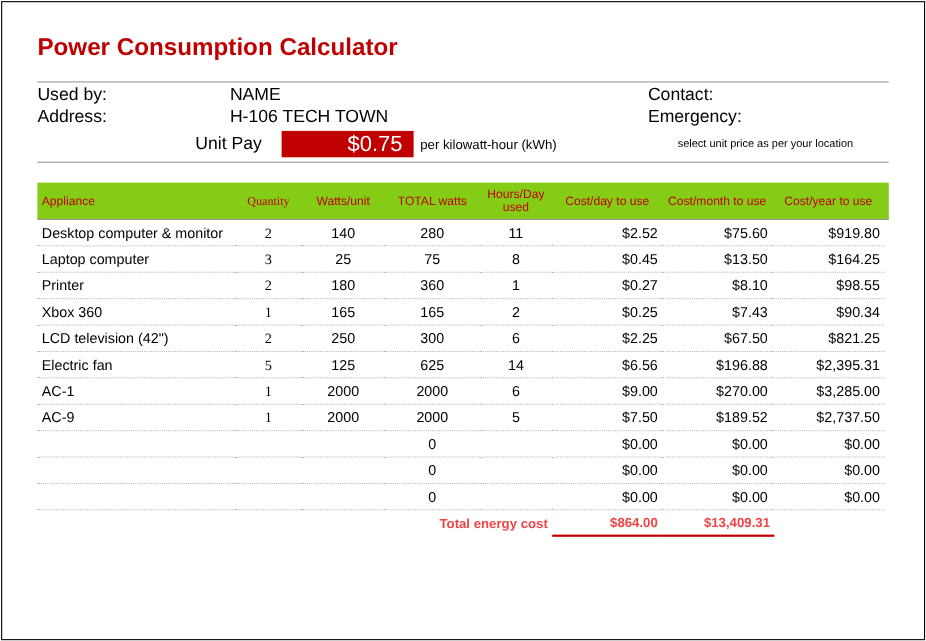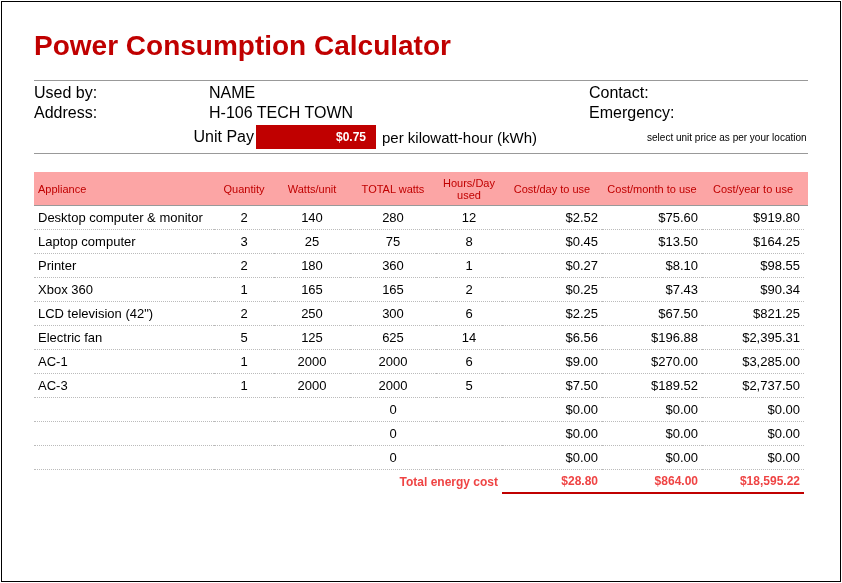--- a/index.html
+++ b/index.html
@@ -14,21 +14,21 @@
   }
   .outer {
     border: 1px solid #000;
     width: 840px;
     height: 581px;
     margin: 1px;
     padding: 28px 32px;
   }
   .title {
     color: #c00000;
-    font-size: 28px;
+    font-size: 22px;
     font-weight: bold;
     margin-bottom: 18px;
   }
   .info-block {
     border-top: 1px solid #999;
     border-bottom: 1px solid #999;
     padding: 2px 0;
   }
   .info-row {
     display: flex;
@@ -41,49 +41,48 @@
   .info-right { flex: 1; }
   .unitpay-row {
     display: flex;
     align-items: center;
     height: 28px;
   }
   .unitpay-label {
     width: 222px;
     text-align: right;
     font-size: 16px;
-    padding-right: 2px;
+    padding-right: 18px;
   }
   .unitpay-box {
     width: 120px;
     height: 24px;
     background: #c00000;
     color: #fff;
-    font-size: 12px;
+    font-size: 20px;
     text-align: right;
     padding: 2px 10px;
     line-height: 20px;
-    font-weight: bold;
   }
   .unitpay-note {
-    font-size: 15px;
+    font-size: 12px;
     padding-left: 6px;
   }
   .unitpay-right {
     flex: 1;
     font-size: 10px;
     text-align: left;
     padding-left: 110px;
   }
   .table-wrap {
     margin-top: 18px;
   }
   .hdr-row {
     display: flex;
-    background: #fca5a5;
+    background: #84cc16;
     border-bottom: 1px solid #999;
     color: #c00000;
     font-size: 11px;
     align-items: center;
     height: 34px;
   }
   .hdr-row > div { text-align: center; padding: 2px 4px; }
   .hdr-row .col-appliance { text-align: left; }
   .data-row {
     display: flex;
@@ -92,21 +91,21 @@
     align-items: center;
   }
   .data-row > div {
     padding: 0 4px;
     border-bottom: 1px dotted #bbb;
     height: 100%;
     display: flex;
     align-items: center;
   }
   .col-appliance { width: 180px; justify-content: flex-start; }
-  .col-qty { width: 60px; justify-content: center; }
+  .col-qty { width: 60px; justify-content: center; font-family: Liberation Serif, serif; }
   .col-wu { width: 76px; justify-content: center; }
   .col-tw { width: 86px; justify-content: center; }
   .col-hd { width: 66px; justify-content: center; }
   .col-cd { width: 100px; justify-content: flex-end; }
   .col-cm { width: 100px; justify-content: flex-end; }
   .col-cy { width: 102px; justify-content: flex-end; }
   .total-row {
     display: flex;
     font-size: 12px;
     color: #ef4444;
@@ -172,21 +171,21 @@
       <div class="col-cd">Cost/day to use</div>
       <div class="col-cm">Cost/month to use</div>
       <div class="col-cy">Cost/year to use</div>
     </div>
     <div id="rows-container">
         <div class="data-row">
           <div class="col-appliance">Desktop computer &amp; monitor</div>
           <div class="col-qty">2</div>
           <div class="col-wu">140</div>
           <div class="col-tw">280</div>
-          <div class="col-hd">12</div>
+          <div class="col-hd">11</div>
           <div class="col-cd">$2.52</div>
           <div class="col-cm">$75.60</div>
           <div class="col-cy">$919.80</div>
         </div>
         <div class="data-row">
           <div class="col-appliance">Laptop computer</div>
           <div class="col-qty">3</div>
           <div class="col-wu">25</div>
           <div class="col-tw">75</div>
           <div class="col-hd">8</div>
@@ -238,21 +237,21 @@
           <div class="col-appliance">AC-1</div>
           <div class="col-qty">1</div>
           <div class="col-wu">2000</div>
           <div class="col-tw">2000</div>
           <div class="col-hd">6</div>
           <div class="col-cd">$9.00</div>
           <div class="col-cm">$270.00</div>
           <div class="col-cy">$3,285.00</div>
         </div>
         <div class="data-row">
-          <div class="col-appliance">AC-3</div>
+          <div class="col-appliance">AC-9</div>
           <div class="col-qty">1</div>
           <div class="col-wu">2000</div>
           <div class="col-tw">2000</div>
           <div class="col-hd">5</div>
           <div class="col-cd">$7.50</div>
           <div class="col-cm">$189.52</div>
           <div class="col-cy">$2,737.50</div>
         </div>
         <div class="data-row">
           <div class="col-appliance"></div>
@@ -281,19 +280,18 @@
           <div class="col-tw">0</div>
           <div class="col-hd"></div>
           <div class="col-cd">$0.00</div>
           <div class="col-cm">$0.00</div>
           <div class="col-cy">$0.00</div>
         </div>
       </div>
     <div class="total-row">
       <div class="spacer"></div>
       <div class="lbl">Total energy cost</div>
-      <div class="col-cd">$28.80</div>
       <div class="col-cm">$864.00</div>
-      <div class="col-cy">$18,595.22</div>
+      <div class="col-cy">$13,409.31</div>
     </div>
   </div>
 
 </div>
 
 </body></html>

